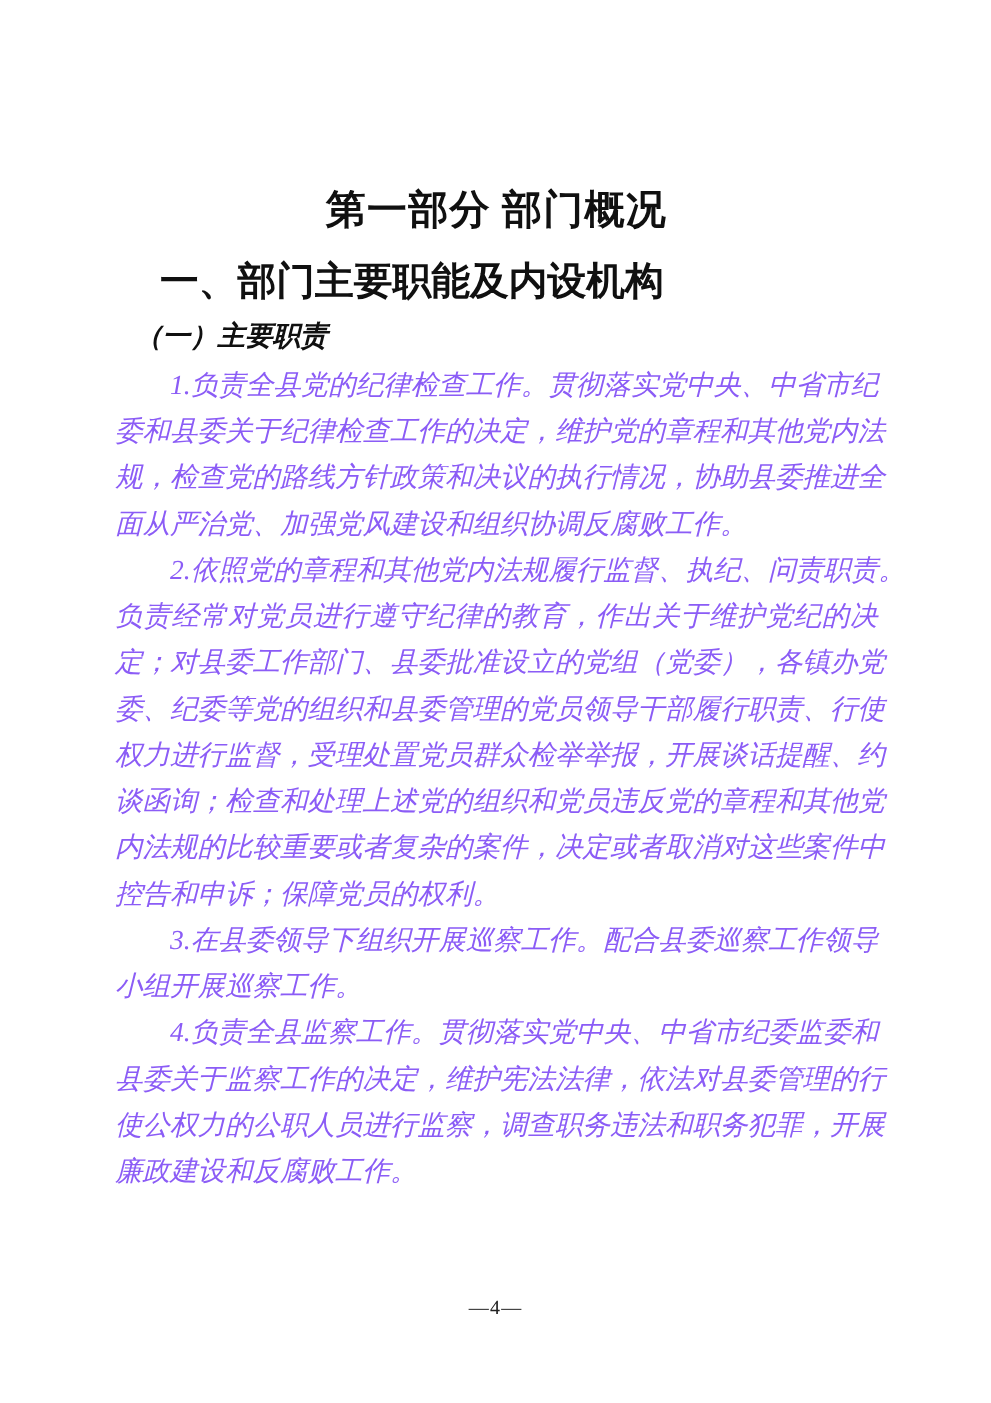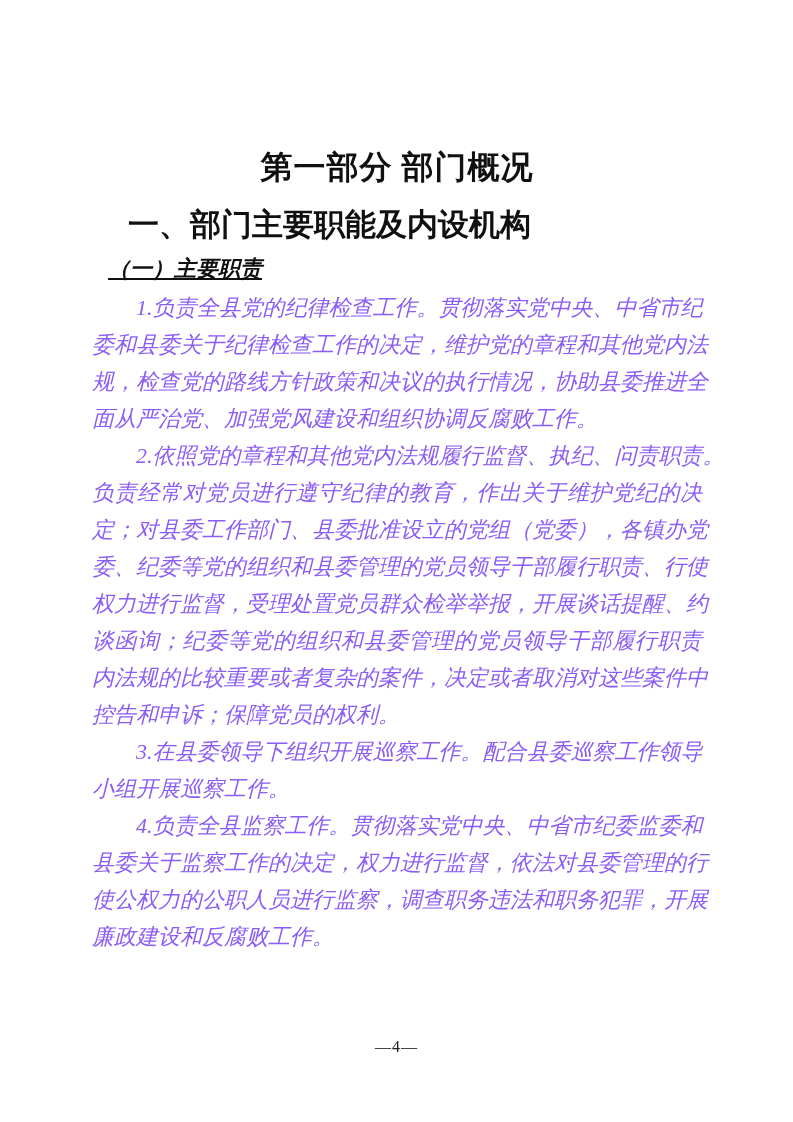--- a/index.html
+++ b/index.html
@@ -41,21 +41,20 @@
   }
   .subsection-heading {
     margin-top: 14px;
     padding-left: 16px;
     font-family: "Liberation Serif", serif;
     font-weight: bold;
     font-style: italic;
     font-size: 22px;
     line-height: 30px;
     color: #101010;
-    text-decoration: underline;
   }
   .body-text {
     margin-top: 5px;
     font-family: "Liberation Serif", serif;
     font-size: 22px;
     line-height: 37px;
     color: #8b5cf6;
     font-style: italic;
   }
   .para { margin: 0; }
@@ -97,30 +96,30 @@
           <div class="line">委和县委关于纪律检查工作的决定，维护党的章程和其他党内法</div>
           <div class="line">规，检查党的路线方针政策和决议的执行情况，协助县委推进全</div>
           <div class="line last">面从严治党、加强党风建设和组织协调反腐败工作。</div>
         </div>
         <div class="para">
           <div class="line first">2.依照党的章程和其他党内法规履行监督、执纪、问责职责。</div>
           <div class="line">负责经常对党员进行遵守纪律的教育，作出关于维护党纪的决</div>
           <div class="line">定；对县委工作部门、县委批准设立的党组（党委），各镇办党</div>
           <div class="line">委、纪委等党的组织和县委管理的党员领导干部履行职责、行使</div>
           <div class="line">权力进行监督，受理处置党员群众检举举报，开展谈话提醒、约</div>
-          <div class="line">谈函询；纪委等党的组织和县委管理的党员领导干部履行职责</div>
+          <div class="line">谈函询；检查和处理上述党的组织和党员违反党的章程和其他党</div>
           <div class="line">内法规的比较重要或者复杂的案件，决定或者取消对这些案件中</div>
           <div class="line last">控告和申诉；保障党员的权利。</div>
         </div>
         <div class="para">
           <div class="line first">3.在县委领导下组织开展巡察工作。配合县委巡察工作领导</div>
           <div class="line last">小组开展巡察工作。</div>
         </div>
         <div class="para">
           <div class="line first">4.负责全县监察工作。贯彻落实党中央、中省市纪委监委和</div>
-          <div class="line">县委关于监察工作的决定，权力进行监督，依法对县委管理的行</div>
+          <div class="line">县委关于监察工作的决定，维护宪法法律，依法对县委管理的行</div>
           <div class="line">使公权力的公职人员进行监察，调查职务违法和职务犯罪，开展</div>
           <div class="line last">廉政建设和反腐败工作。</div>
         </div>
       </div>
   </div>
   <div class="page-number">—4—</div>
 </div>
 
 </body></html>

